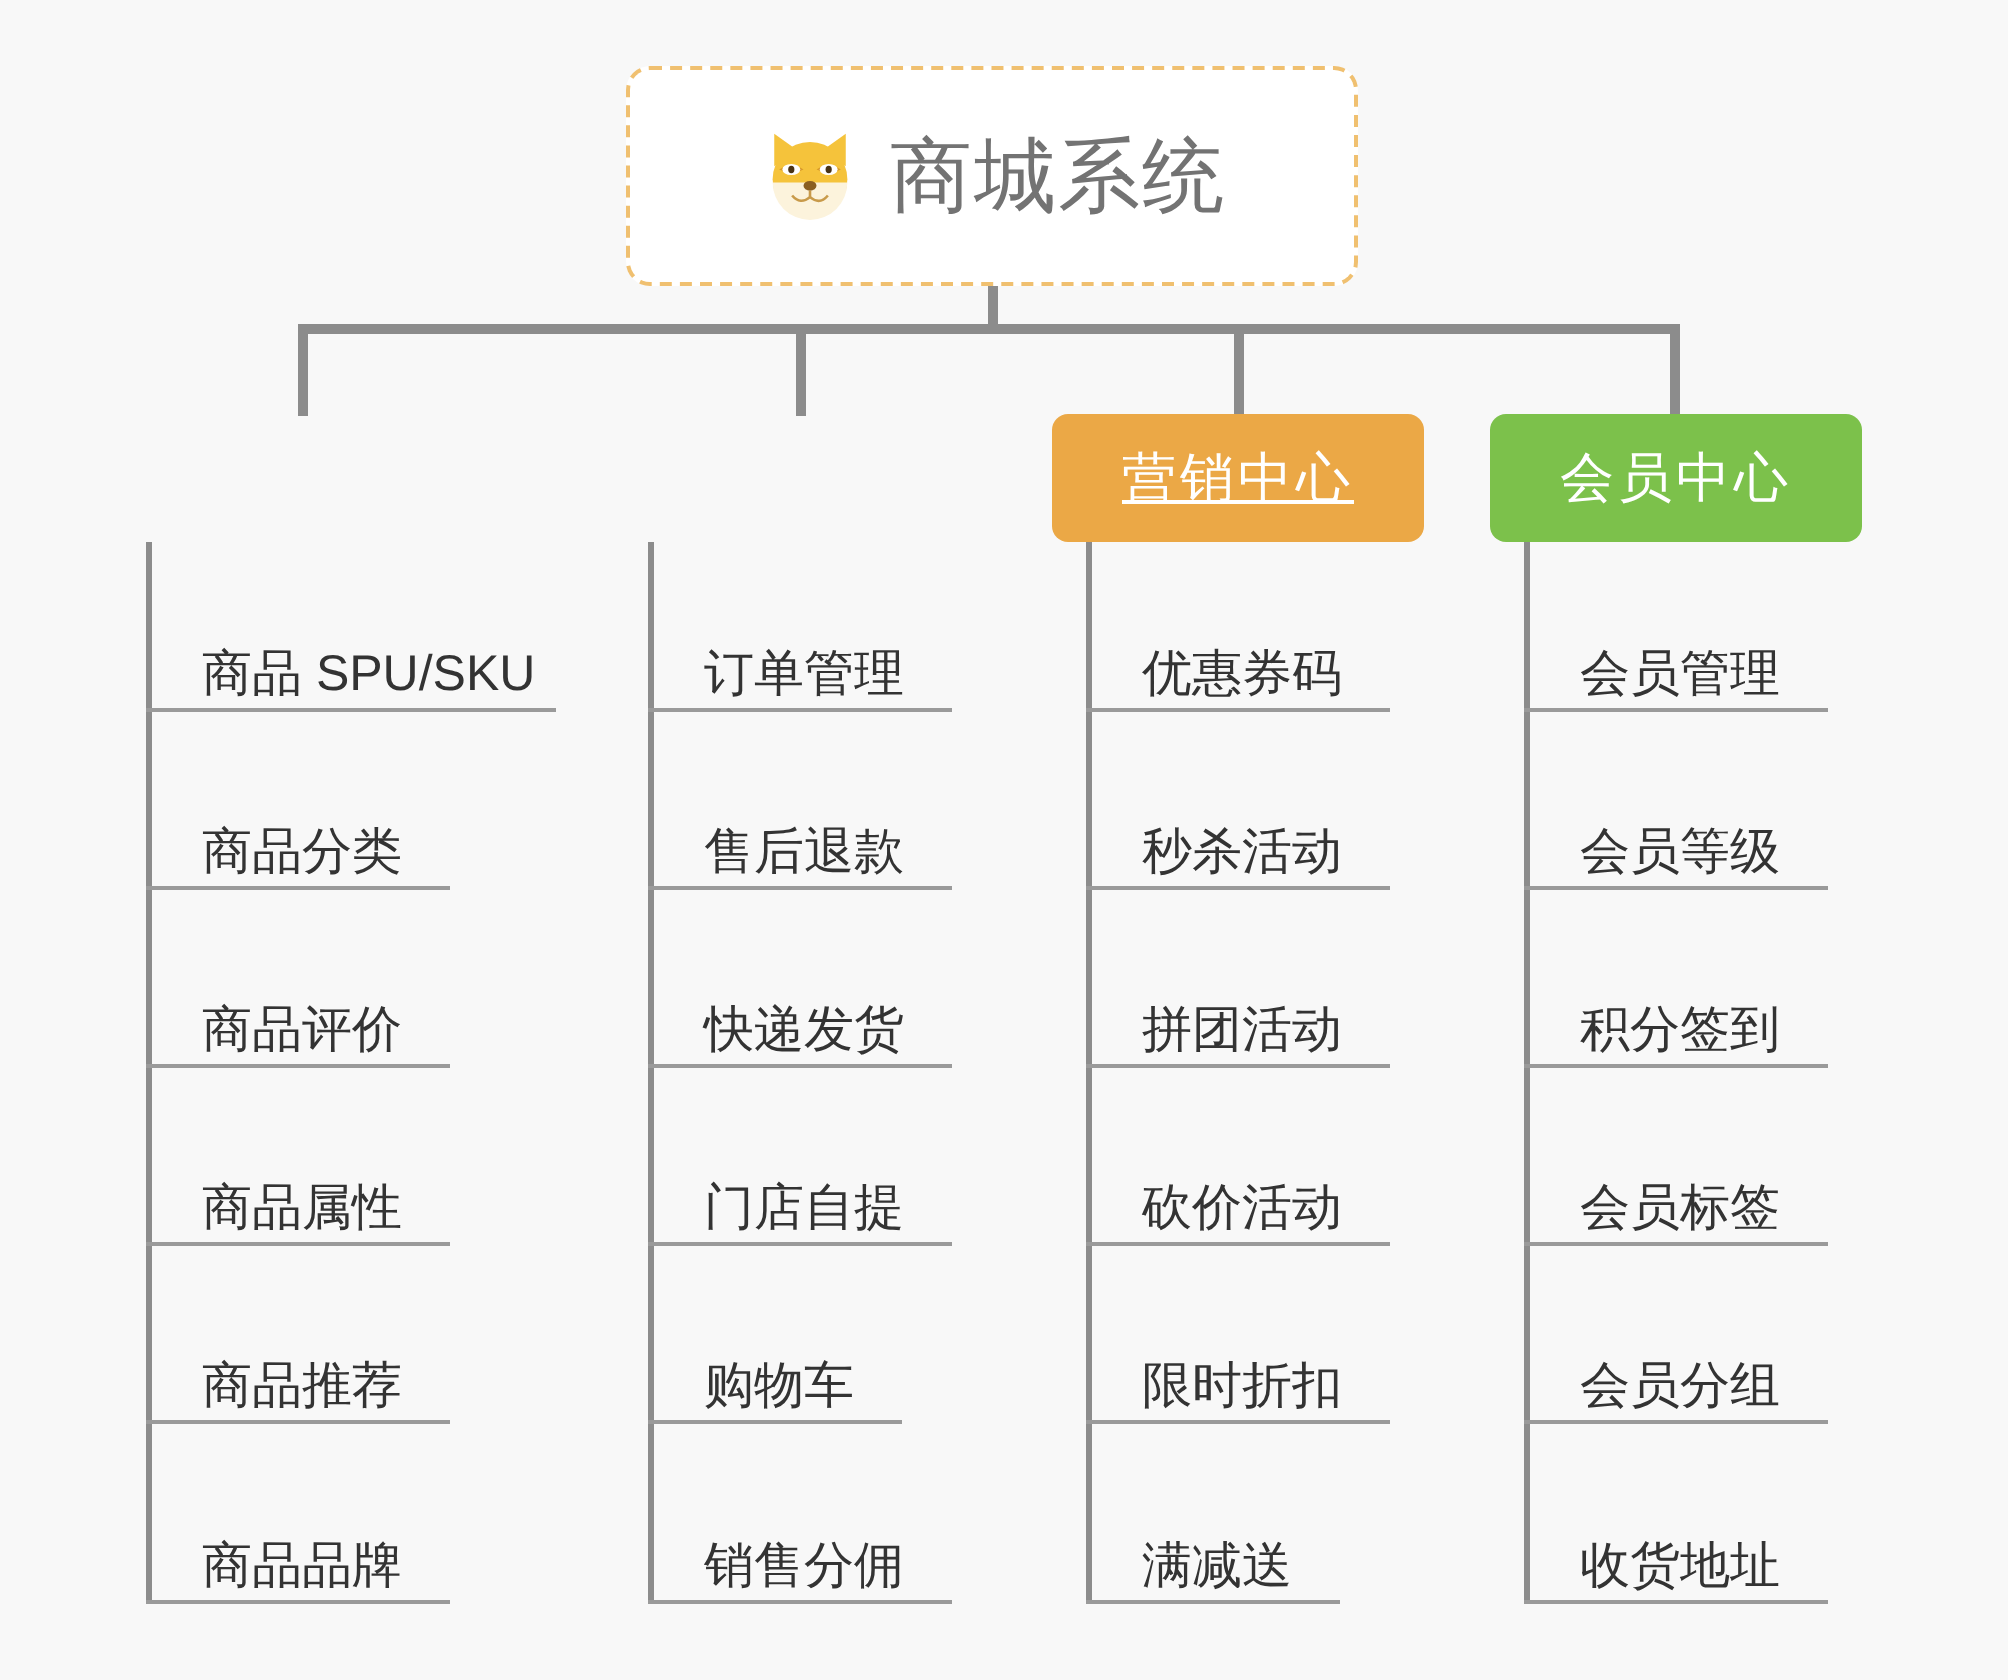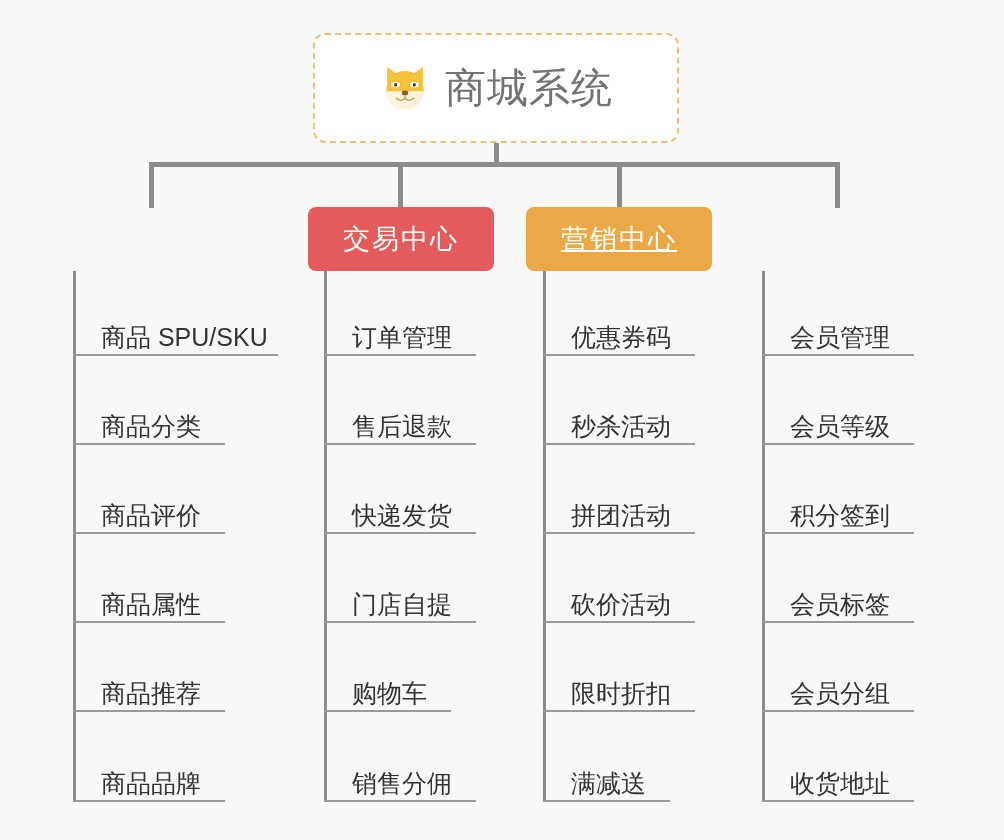--- a/index.html
+++ b/index.html
@@ -168,23 +168,20 @@
   </div>
   <div class="leaf" style="left:73px; top:710px; width:152px;font-family:Liberation Serif, serif;">
     <span class="leaf-label">商品推荐</span>
     <span class="leaf-rule"></span>
   </div>
   <div class="leaf" style="left:73px; top:800px; width:152px;">
     <span class="leaf-label">商品品牌</span>
     <span class="leaf-rule"></span>
   </div>
 
-  <div class="col-header" style="left: 308px; width: 186px; background: rgb(227, 91, 91);">
-    <span>交易中心</span>
-  </div>
   <div class="col-spine" style="left:324px; height:531px;"></div>
   <div class="leaf" style="left:324px; top:354px; width:152px;">
     <span class="leaf-label">订单管理</span>
     <span class="leaf-rule"></span>
   </div>
   <div class="leaf" style="left:324px; top:443px; width:152px;">
     <span class="leaf-label">售后退款</span>
     <span class="leaf-rule"></span>
   </div>
   <div class="leaf" style="left:324px; top:532px; width:152px;">
@@ -226,20 +223,23 @@
   </div>
   <div class="leaf" style="left:543px; top:710px; width:152px;">
     <span class="leaf-label">限时折扣</span>
     <span class="leaf-rule"></span>
   </div>
   <div class="leaf" style="left:543px; top:800px; width:127px;">
     <span class="leaf-label">满减送</span>
     <span class="leaf-rule"></span>
   </div>
 
+  <div class="col-header" style="left: 745px; width: 186px; background: rgb(124, 193, 75);">
+    <span>会员中心</span>
+  </div>
   <div class="col-spine" style="left:762px; height:531px;"></div>
   <div class="leaf" style="left:762px; top:354px; width:152px;">
     <span class="leaf-label">会员管理</span>
     <span class="leaf-rule"></span>
   </div>
   <div class="leaf" style="left:762px; top:443px; width:152px;">
     <span class="leaf-label">会员等级</span>
     <span class="leaf-rule"></span>
   </div>
   <div class="leaf" style="left:762px; top:532px; width:152px;">

